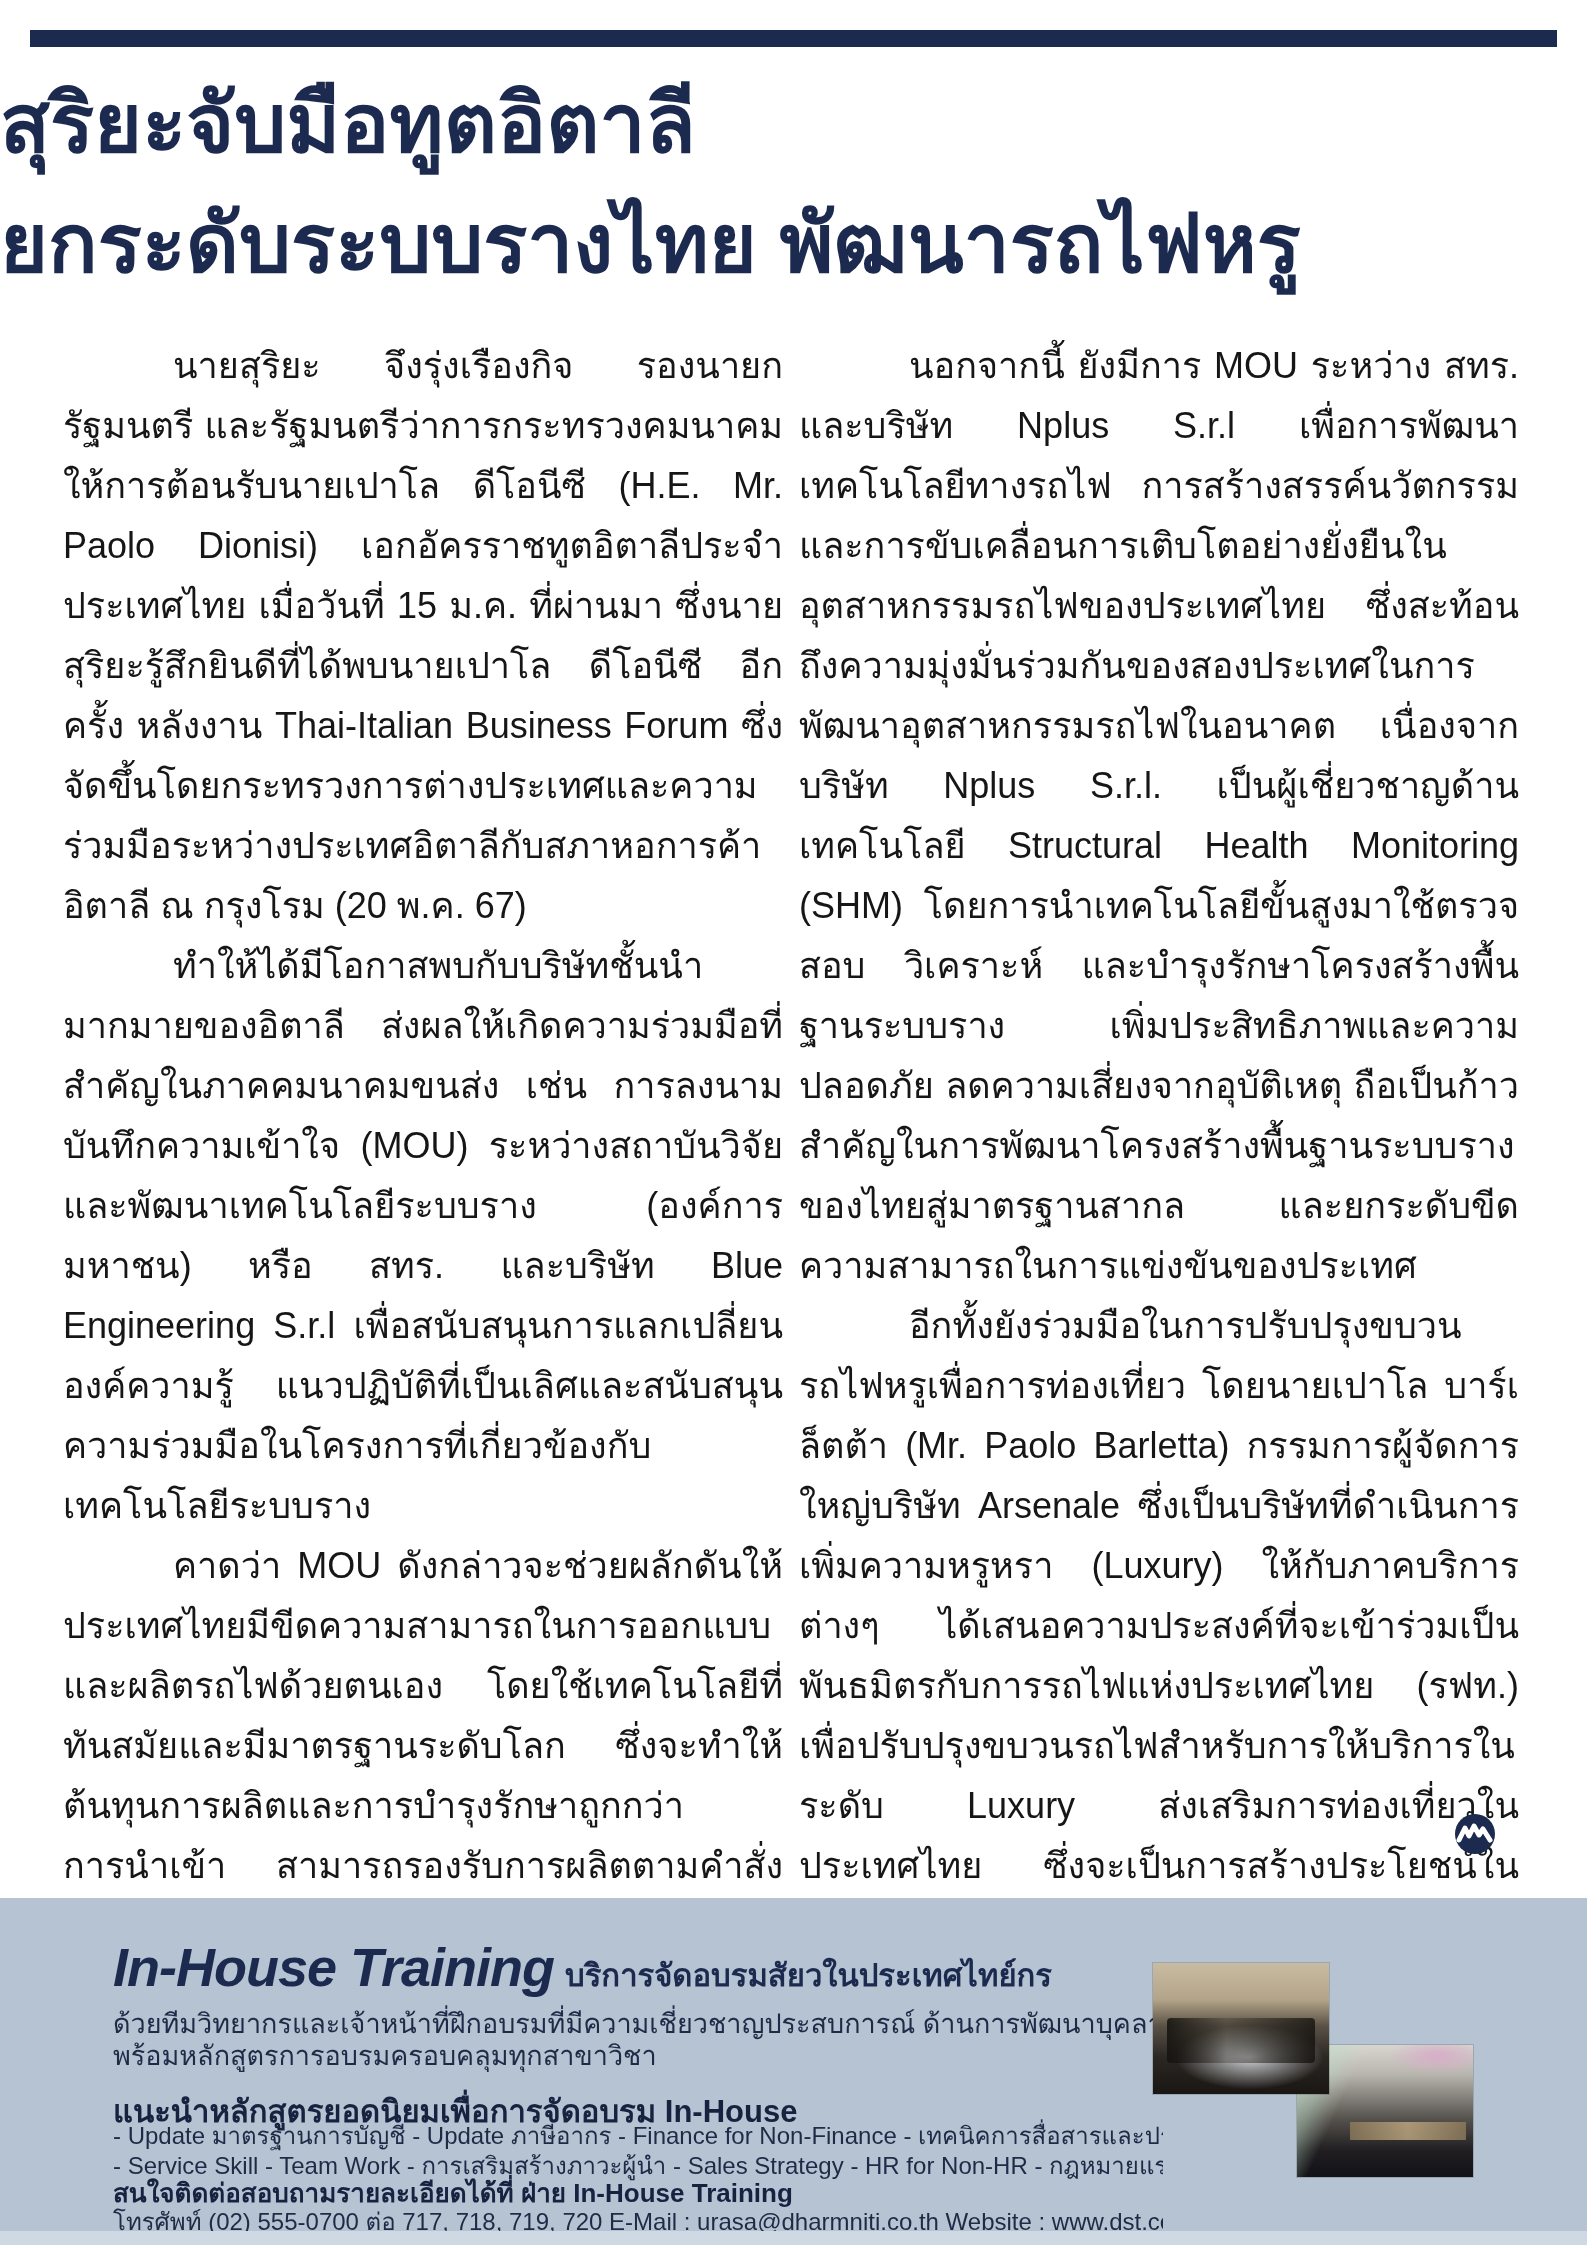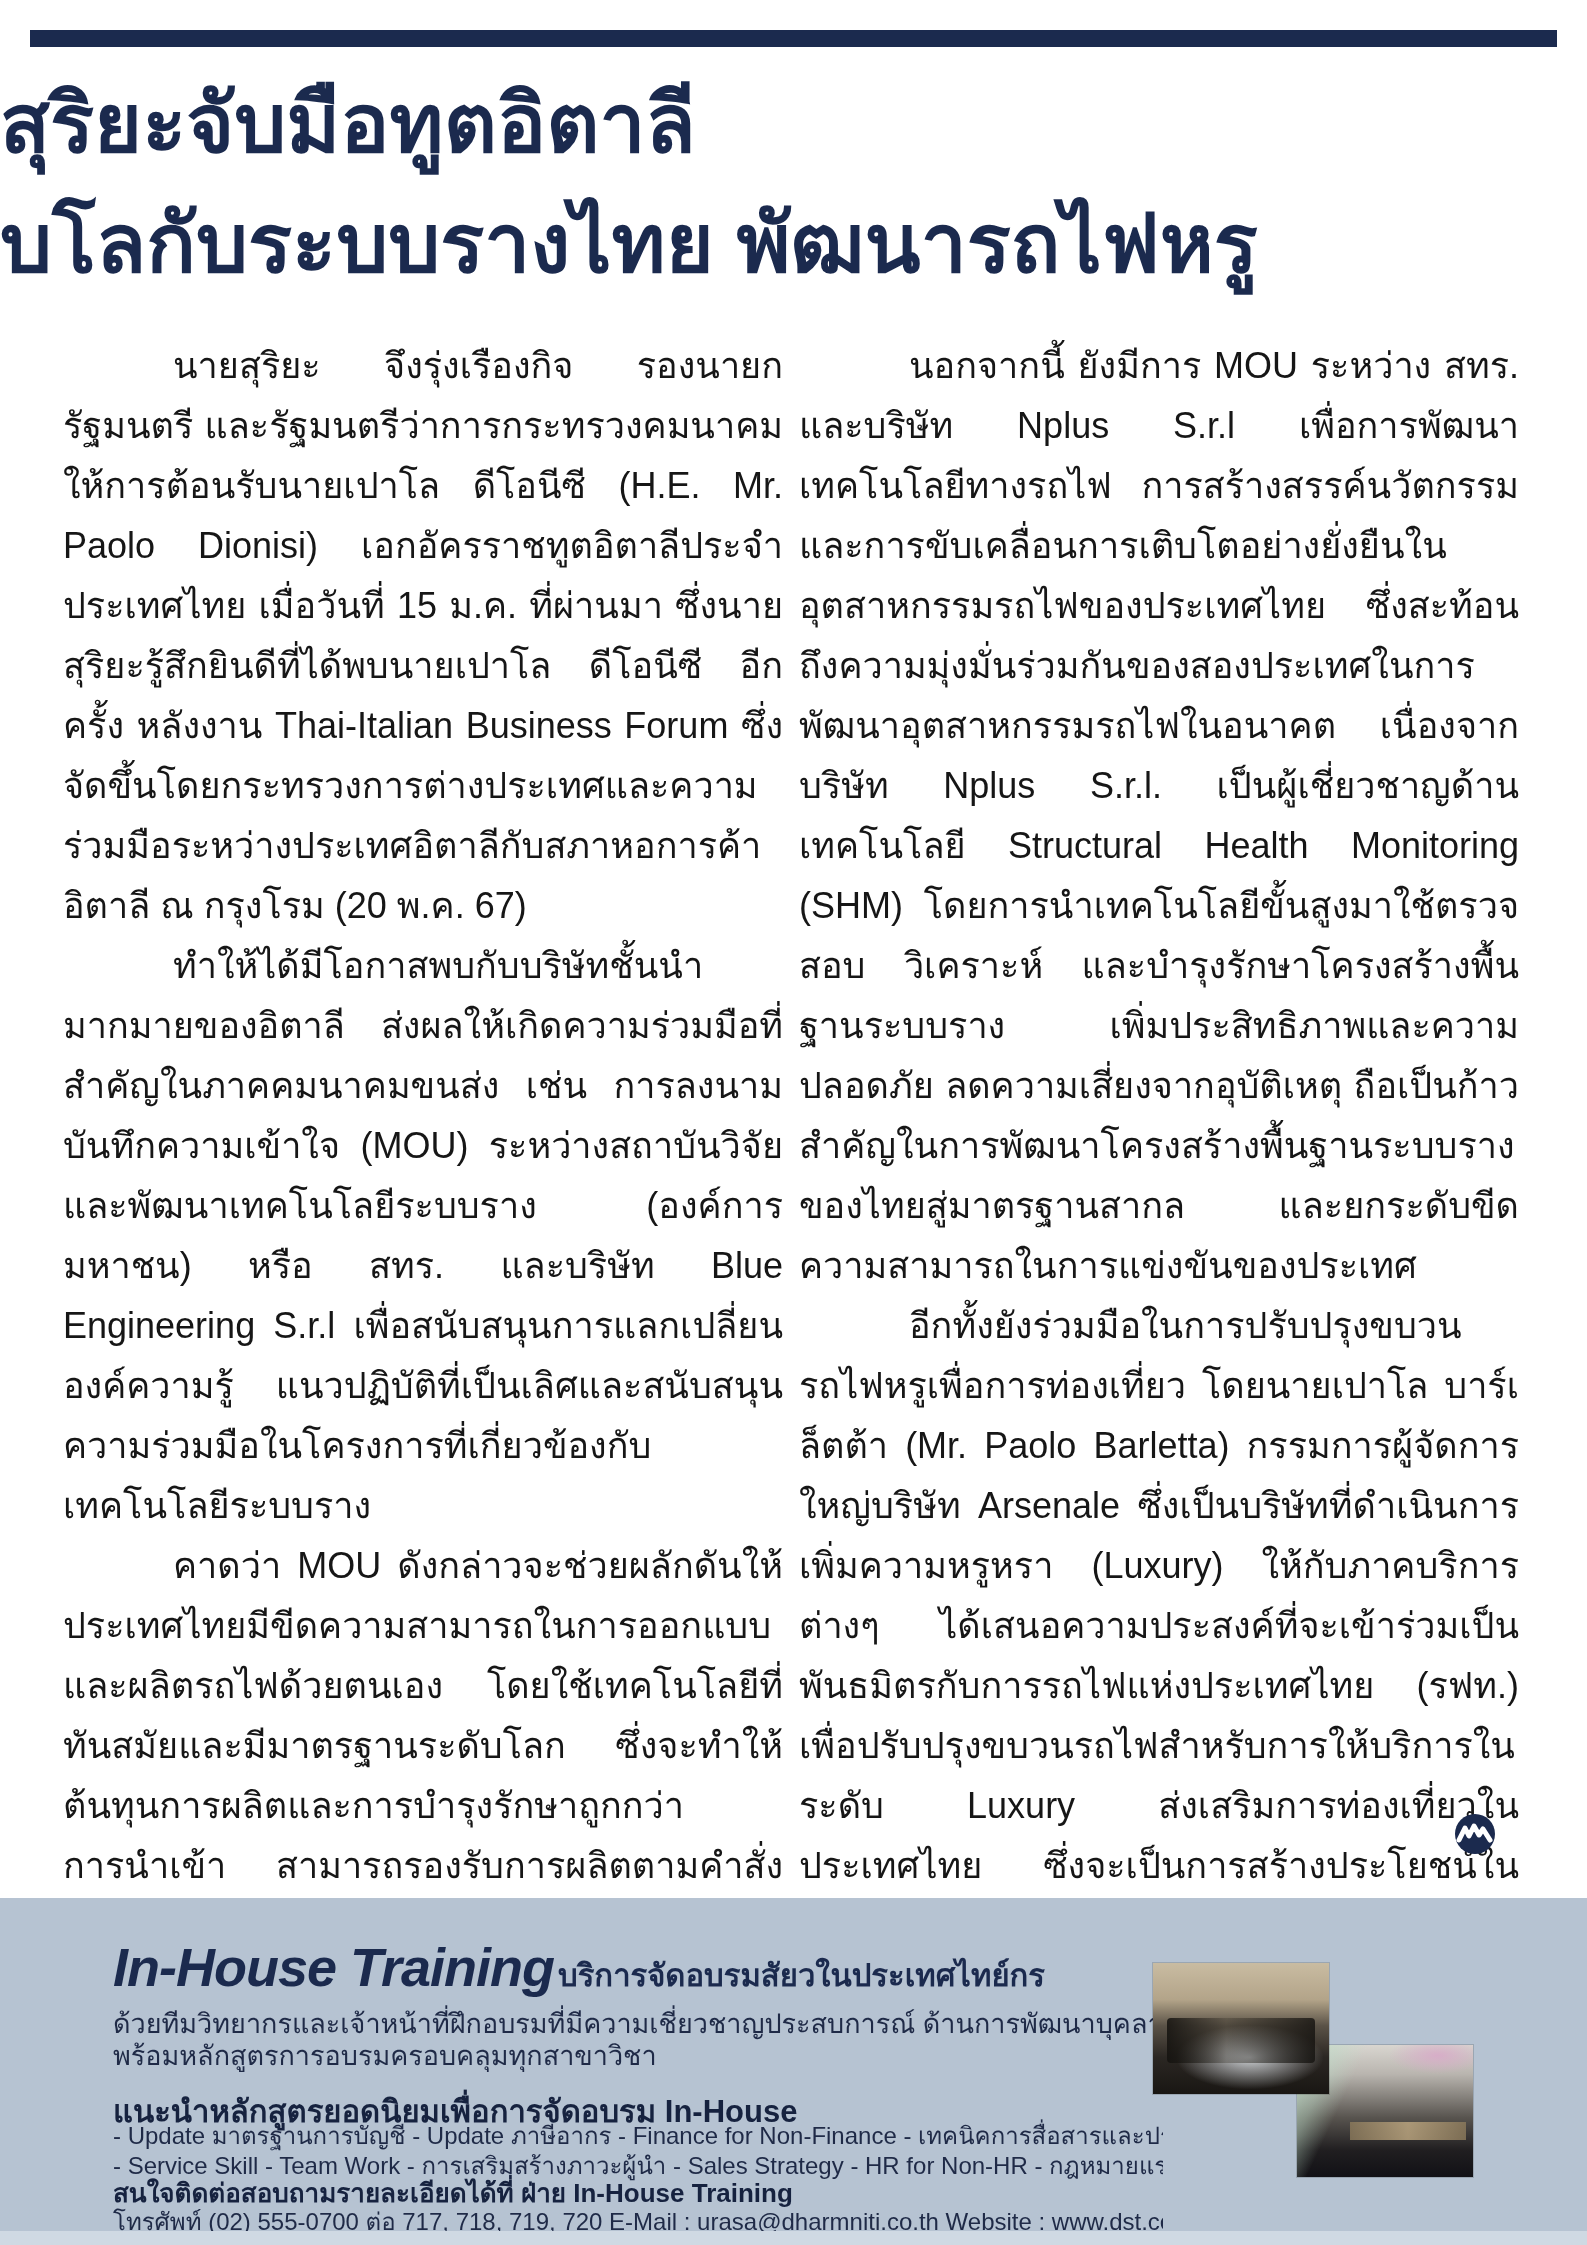--- a/index.html
+++ b/index.html
@@ -34,21 +34,21 @@
   .footer {
     position:absolute; left:0; top:1898px; width:1587px; height:347px;
     background:#b6c3d2; color:#1f2a47;
   }
   .footer-bottom-strip {
     position:absolute; left:0; bottom:0; width:100%; height:14px;
     background:#cfd9e3;
   }
   .f-titlerow {
     position:absolute; left:113px; top:38px; display:flex;
-    align-items:baseline; gap:4px; white-space:nowrap;
+    align-items:baseline; gap:11px; white-space:nowrap;
   }
   .f-title-en {
     font-size:54px; font-weight:bold; font-style:italic; color:#1b2a4e;
     letter-spacing:-1px;
   }
   .f-title-th { font-size:31px; font-weight:bold; color:#1b2a4e; }
   .f-line { position:absolute; left:113px; white-space:nowrap; overflow:hidden; max-width:1050px; }
   .f-intro1 { top:104px; font-size:27px; }
   .f-intro2 { top:136px; font-size:27px; }
   .f-bold1  { top:188px; font-size:31px; font-weight:bold; color:#16223f; }
@@ -82,21 +82,21 @@
 </style>
 </head>
 <body>
 
 <div class="page">
 
   <div class="top-rule"></div>
 
   <h1 class="title">
     <span class="tl">สุริยะจับมือทูตอิตาลี</span>
-    <span class="tl">บโลกับระบบรางไทย พัฒนารถไฟหรู</span>
+    <span class="tl">ยกระดับระบบรางไทย พัฒนารถไฟหรู</span>
   </h1>
 
   <div class="columns">
     <div class="col" id="left-col">
         <p>นายสุริยะ จึงรุ่งเรืองกิจ รองนายกรัฐมนตรี และรัฐมนตรีว่าการกระทรวงคมนาคม ให้การต้อนรับนายเปาโล ดีโอนีซี (H.E. Mr. Paolo Dionisi) เอกอัครราชทูตอิตาลีประจำประเทศไทย เมื่อวันที่ 15 ม.ค. ที่ผ่านมา ซึ่งนายสุริยะรู้สึกยินดีที่ได้พบนายเปาโล ดีโอนีซี อีกครั้ง หลังงาน Thai-Italian Business Forum ซึ่งจัดขึ้นโดยกระทรวงการต่างประเทศและความร่วมมือระหว่างประเทศอิตาลีกับสภาหอการค้าอิตาลี ณ กรุงโรม (20 พ.ค. 67)</p>
         <p>ทำให้ได้มีโอกาสพบกับบริษัทชั้นนำมากมายของอิตาลี ส่งผลให้เกิดความร่วมมือที่สำคัญในภาคคมนาคมขนส่ง เช่น การลงนามบันทึกความเข้าใจ (MOU) ระหว่างสถาบันวิจัยและพัฒนาเทคโนโลยีระบบราง (องค์การมหาชน) หรือ สทร. และบริษัท Blue Engineering S.r.l เพื่อสนับสนุนการแลกเปลี่ยนองค์ความรู้ แนวปฏิบัติที่เป็นเลิศและสนับสนุนความร่วมมือในโครงการที่เกี่ยวข้องกับเทคโนโลยีระบบราง</p>
         <p>คาดว่า MOU ดังกล่าวจะช่วยผลักดันให้ประเทศไทยมีขีดความสามารถในการออกแบบและผลิตรถไฟด้วยตนเอง โดยใช้เทคโนโลยีที่ทันสมัยและมีมาตรฐานระดับโลก ซึ่งจะทำให้ต้นทุนการผลิตและการบำรุงรักษาถูกกว่าการนำเข้า สามารถรองรับการผลิตตามคำสั่งซื้อในประเทศและส่งออกไปยังต่างประเทศได้อีกด้วย</p>
       </div>
     <div class="col" id="right-col">
         <p>นอกจากนี้ ยังมีการ MOU ระหว่าง สทร. และบริษัท Nplus S.r.l เพื่อการพัฒนาเทคโนโลยีทางรถไฟ การสร้างสรรค์นวัตกรรม และการขับเคลื่อนการเติบโตอย่างยั่งยืนในอุตสาหกรรมรถไฟของประเทศไทย ซึ่งสะท้อนถึงความมุ่งมั่นร่วมกันของสองประเทศในการพัฒนาอุตสาหกรรมรถไฟในอนาคต เนื่องจากบริษัท Nplus S.r.l. เป็นผู้เชี่ยวชาญด้านเทคโนโลยี Structural Health Monitoring (SHM) โดยการนำเทคโนโลยีขั้นสูงมาใช้ตรวจสอบ วิเคราะห์ และบำรุงรักษาโครงสร้างพื้นฐานระบบราง เพิ่มประสิทธิภาพและความปลอดภัย ลดความเสี่ยงจากอุบัติเหตุ ถือเป็นก้าวสำคัญในการพัฒนาโครงสร้างพื้นฐานระบบรางของไทยสู่มาตรฐานสากล และยกระดับขีดความสามารถในการแข่งขันของประเทศ</p>

